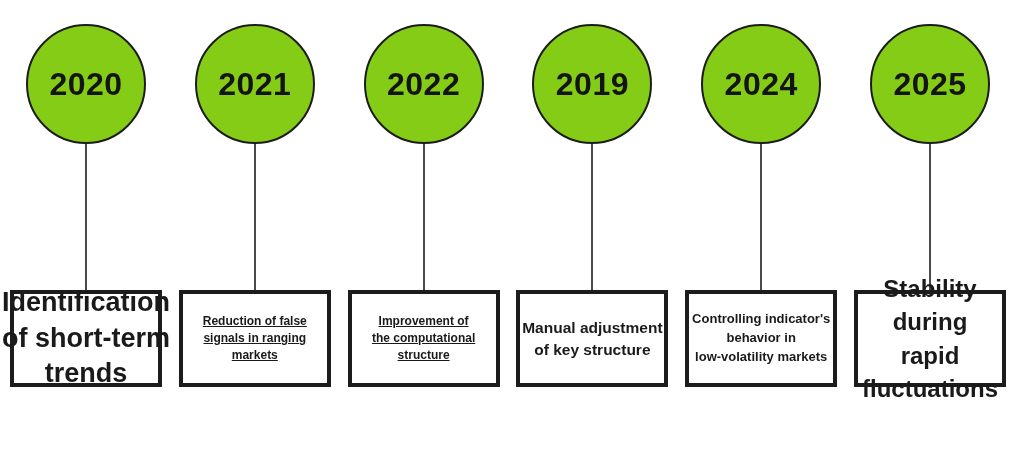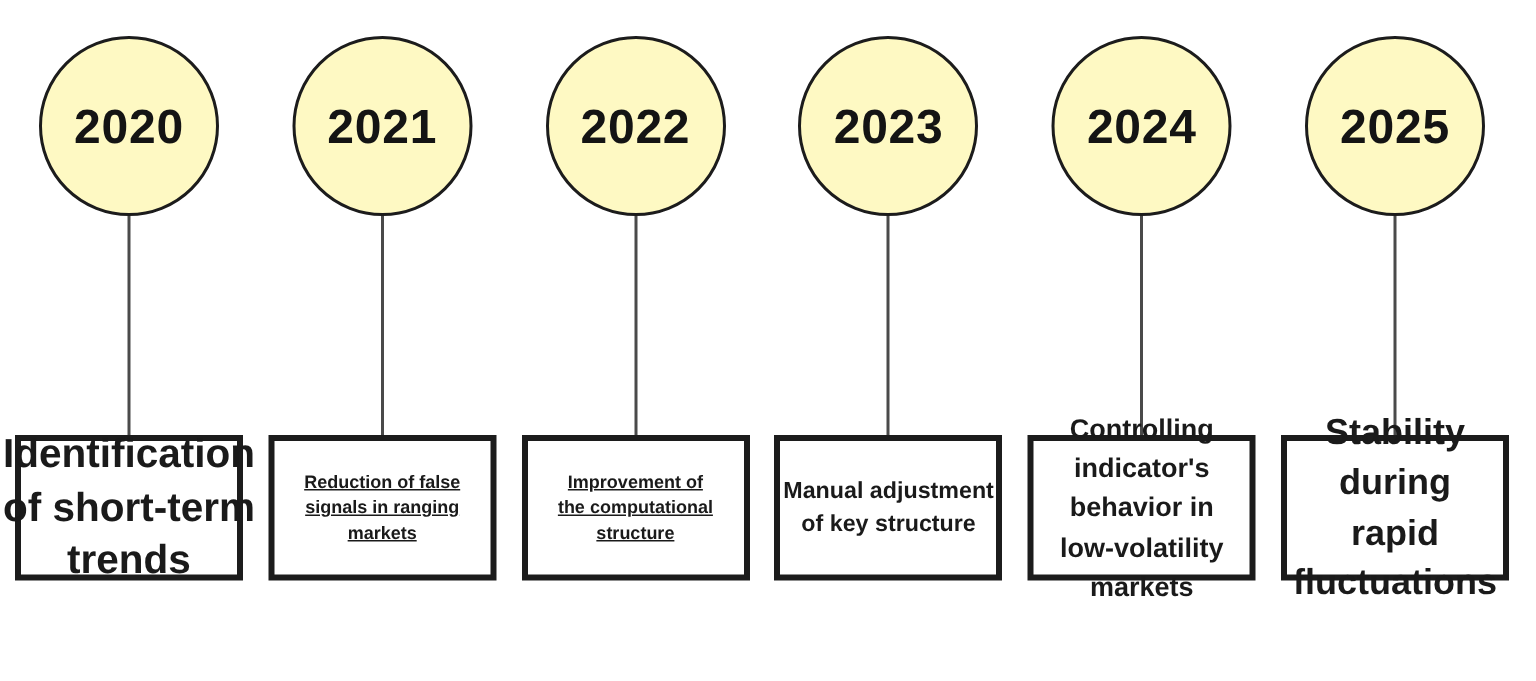--- a/index.html
+++ b/index.html
@@ -28,21 +28,21 @@
     display: flex;
     flex-direction: column;
     align-items: center;
     margin-top: 24px;
   }
   .circle {
     width: 120px;
     height: 120px;
     border: 2.5px solid #1c1c1c;
     border-radius: 50%;
-    background: #fef9c3;
+    background: #84cc16;
     display: flex;
     align-items: center;
     justify-content: center;
     box-sizing: border-box;
     flex-shrink: 0;
   }
   .year {
     font-size: 32px;
     font-weight: bold;
     color: #141414;
@@ -68,21 +68,21 @@
   }
   .label {
     font-weight: bold;
     color: #1a1a1a;
     white-space: pre-line;
   }
   .size-lg  .label { font-size: 27px; line-height: 1.32; }
   .size-lg2 .label { font-size: 24px; line-height: 1.38; }
   .size-md  .label { font-size: 12px; line-height: 1.42; text-decoration: underline; }
   .size-md2 .label { font-size: 15.5px; line-height: 1.42; }
-  .size-sm  .label { font-size: 18px; line-height: 1.45; }
+  .size-sm  .label { font-size: 13px; line-height: 1.45; }
 </style>
 </head>
 <body>
 
 <div class="page">
   <div class="timeline">
 
     <div class="col">
       <div class="circle">
         <span class="year">2020</span>
@@ -114,21 +114,21 @@
       <div class="connector"></div>
       <div class="box size-md">
         <span class="label">Improvement of
 the computational
 structure</span>
       </div>
     </div>
 
     <div class="col">
       <div class="circle">
-        <span class="year">2023</span>
+        <span class="year">2019</span>
       </div>
       <div class="connector"></div>
       <div class="box size-md2">
         <span class="label">Manual adjustment
 of key structure</span>
       </div>
     </div>
 
     <div class="col">
       <div class="circle">

